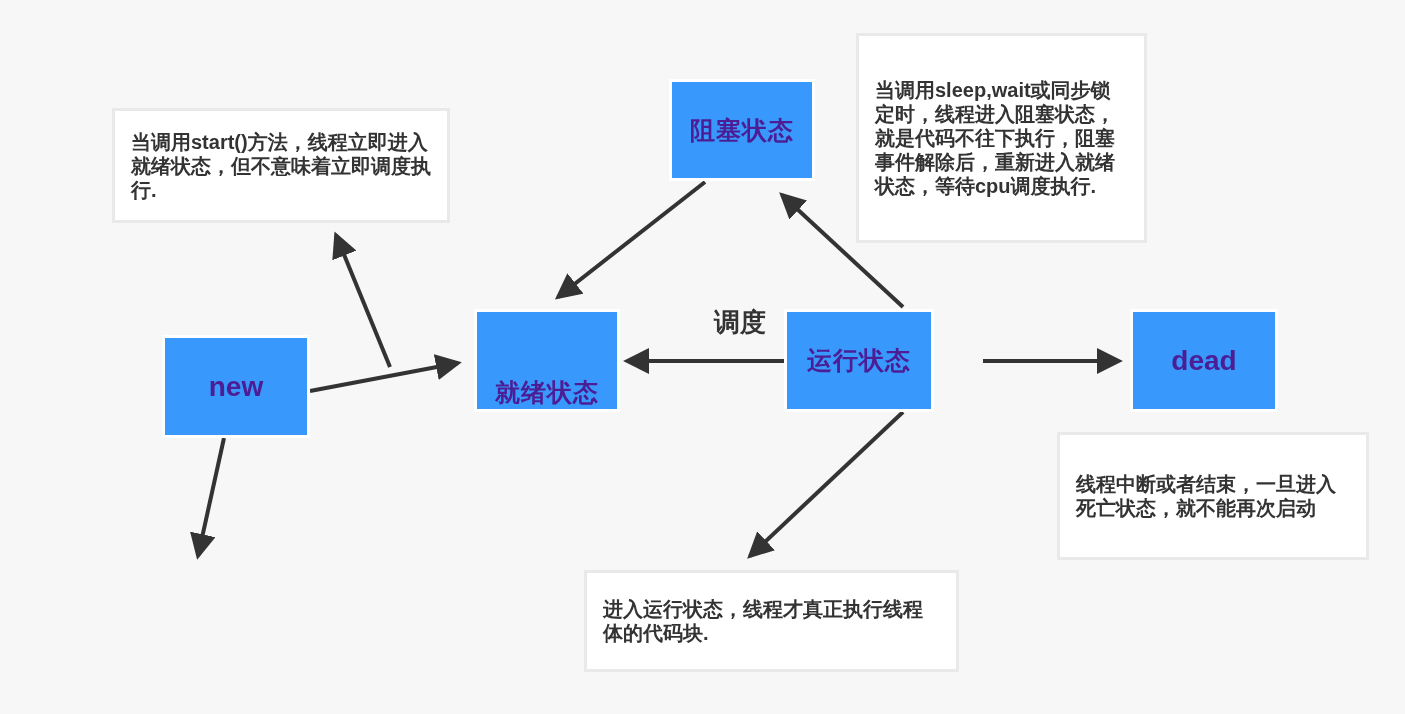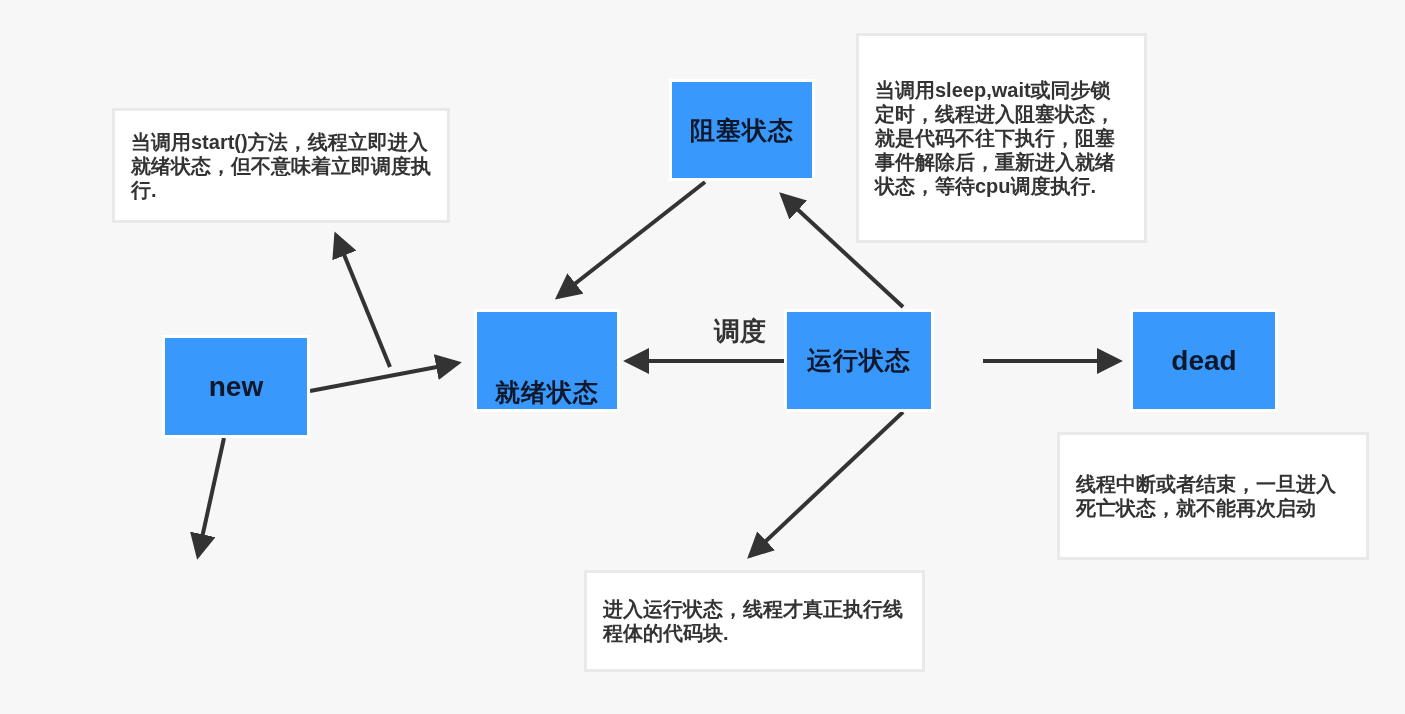--- a/index.html
+++ b/index.html
@@ -11,21 +11,21 @@
     overflow:hidden;
     color:#333333;
   }
   .canvas { position:absolute; left:0; top:0; width:1405px; height:714px; }
   svg.arrow-layer { position:absolute; left:0; top:0; width:1405px; height:714px; pointer-events:none; }
 
   .node {
     position:absolute;
     background:#3898fb;
     border:3px solid #ffffff;
-    color:#0f172a;
+    color:#4c1d95;
     font-weight:bold;
     font-size:25px;
     display:flex;
     align-items:center;
     justify-content:center;
     letter-spacing:1px;
   }
   .node.latin { font-size:28px; letter-spacing:0; }
 
   .note {
@@ -84,32 +84,32 @@
   </div>
 
   <div class="node" style="left:784px; top:309px; width:150px; height:103px;">
     <span>运行状态</span>
   </div>
 
   <div class="node latin" style="left:1130px; top:309px; width:148px; height:103px;">
     <span>dead</span>
   </div>
 
-  <div class="edge-label" style="left:714px; top:314px;font-family:Liberation Mono, monospace;">调度</div>
+  <div class="edge-label" style="left:714px; top:305px;font-family:Liberation Mono, monospace;">调度</div>
 
   <div class="note" style="left:112px; top:108px; width:338px; height:115px;">
     <span class="block">当调用start()方法，线程立即进入就绪状态，但不意味着立即调度执行.</span>
   </div>
 
   <div class="note" style="left:856px; top:33px; width:291px; height:210px;">
     <span class="block">当调用sleep,wait或同步锁定时，线程进入阻塞状态，就是代码不往下执行，阻塞事件解除后，重新进入就绪状态，等待cpu调度执行.</span>
   </div>
 
 
-  <div class="note" style="left:584px; top:570px; width:341px; height:102px;">
+  <div class="note" style="left:584px; top:570px; width:375px; height:102px;">
     <span class="block">进入运行状态，线程才真正执行线程体的代码块.</span>
   </div>
 
   <div class="note" style="left:1057px; top:432px; width:312px; height:128px;">
     <span class="block">线程中断或者结束，一旦进入死亡状态，就不能再次启动</span>
   </div>
 
 </div>
 
 </body></html>

